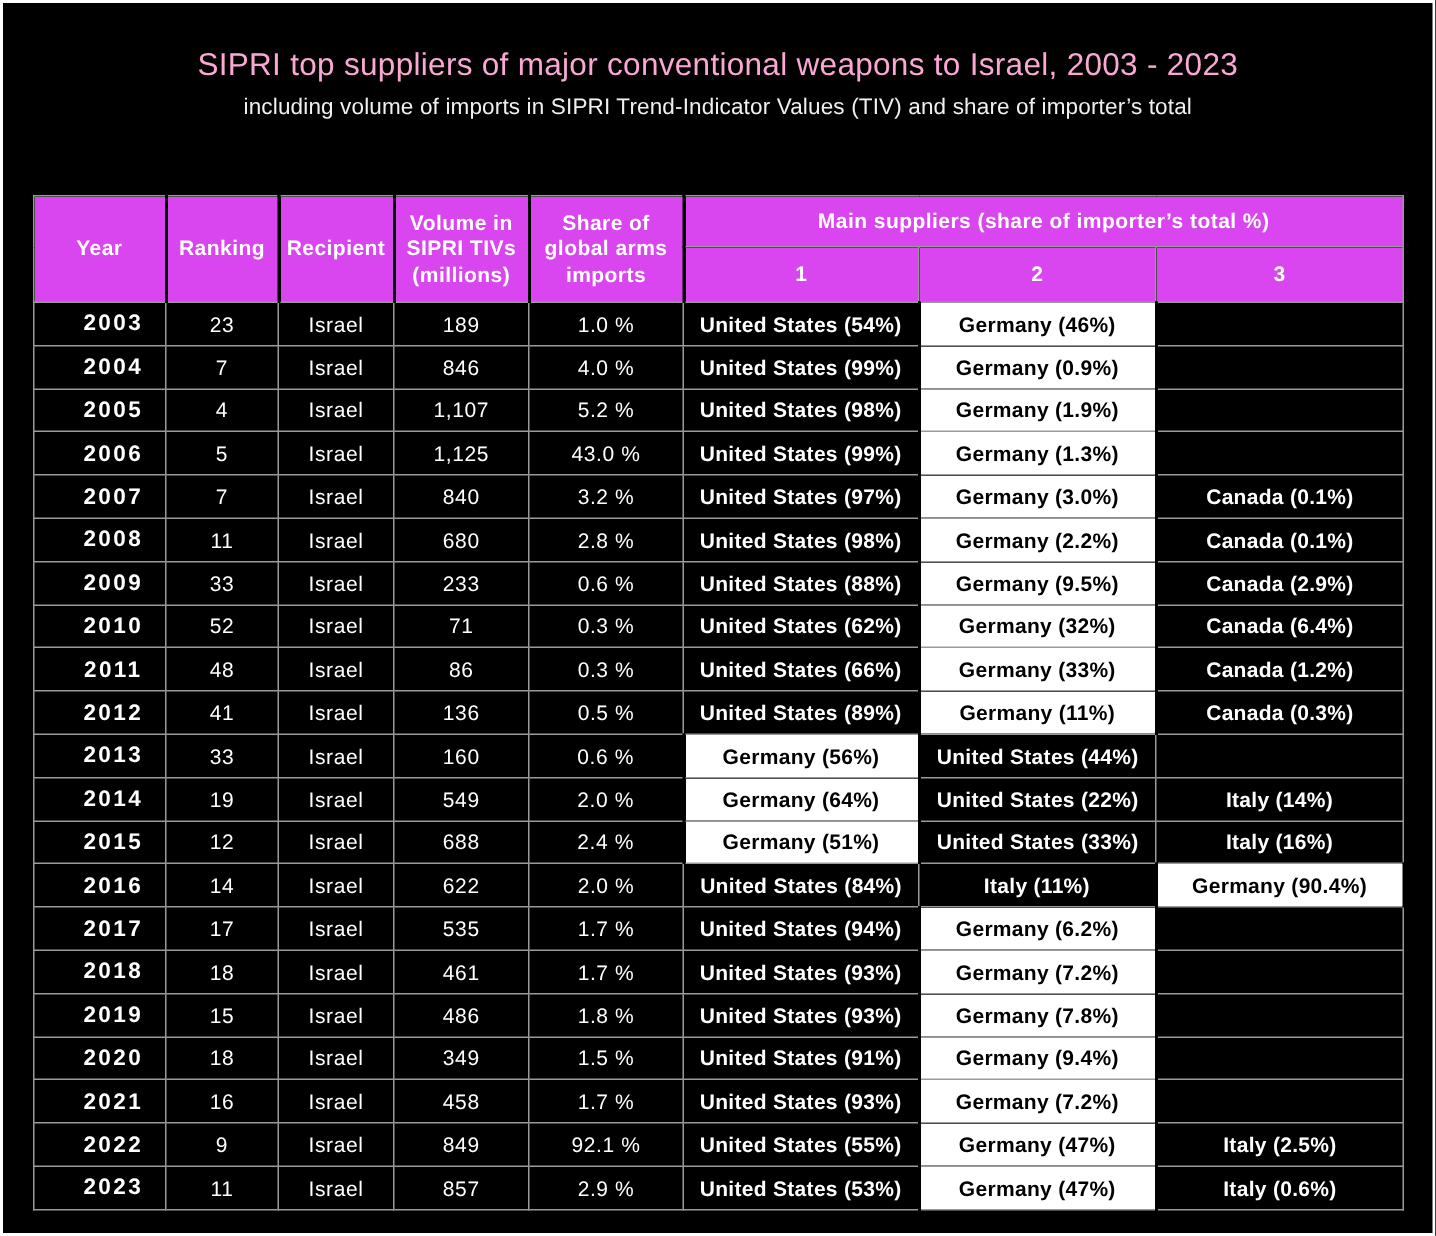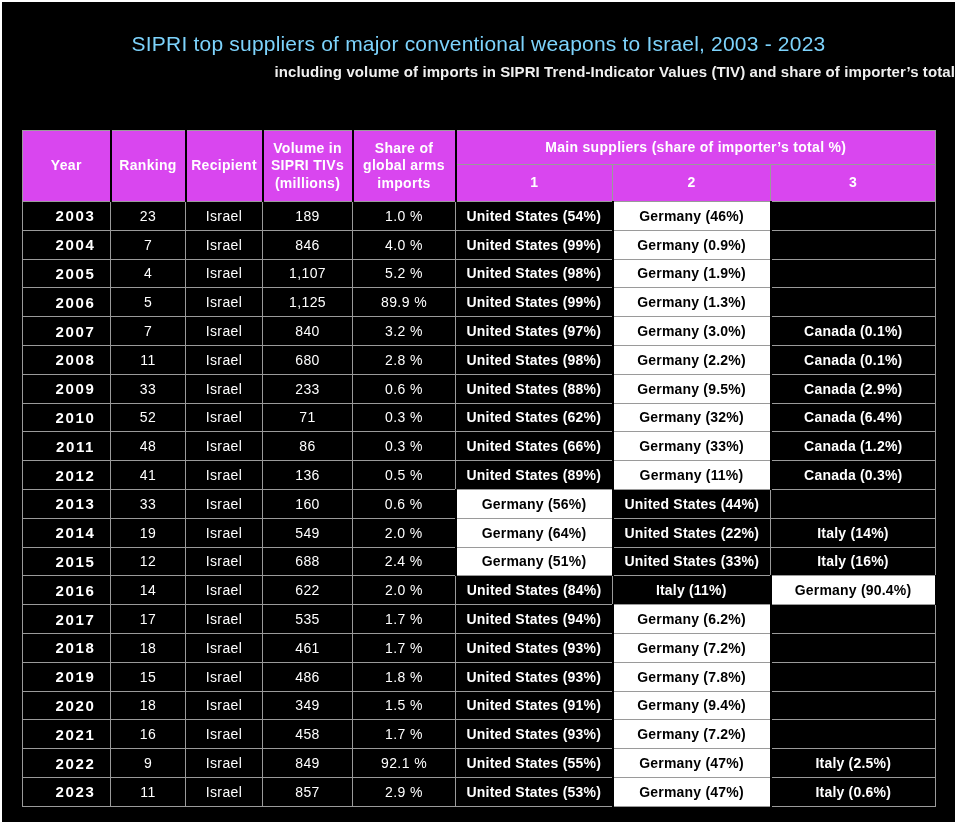--- a/index.html
+++ b/index.html
@@ -7,33 +7,32 @@
     position:relative;
     width:957px; height:824px;
     background:#000;
     border:2px solid #ffffff;
     box-sizing:border-box;
     font-family:"Liberation Sans", sans-serif;
     overflow:hidden;
   }
   .titles { text-align:center; margin-top:30px; }
   .title {
-    color:#7dd3fc;
+    color:#f9a8d4;
     font-size:21px;
     font-weight:normal;
     letter-spacing:0.2px;
     margin:0;
   }
   .subtitle {
     color:#f0f0f0;
     font-size:15px;
-    font-weight:bold;
+    font-weight:normal;
     letter-spacing:0.1px;
     margin:7px 0 0 0;
-    text-align:right;
   }
   table.sipri {
     position:absolute;
     left:20px; top:128px;
     width:913px;
     border-collapse:collapse;
     table-layout:fixed;
     color:#ffffff;
   }
   .sipri th, .sipri td {
@@ -139,21 +138,21 @@
           <td class="share">5.2 %</td>
           <td class="supplier">United States (98%)</td>
           <td class="supplier hl">Germany (1.9%)</td>
           <td class="supplier"></td>
         </tr>
         <tr>
           <td class="year">2006</td>
           <td class="ranking">5</td>
           <td class="recipient">Israel</td>
           <td class="volume">1,125</td>
-          <td class="share">89.9 %</td>
+          <td class="share">43.0 %</td>
           <td class="supplier">United States (99%)</td>
           <td class="supplier hl">Germany (1.3%)</td>
           <td class="supplier"></td>
         </tr>
         <tr>
           <td class="year">2007</td>
           <td class="ranking">7</td>
           <td class="recipient">Israel</td>
           <td class="volume">840</td>
           <td class="share">3.2 %</td>

